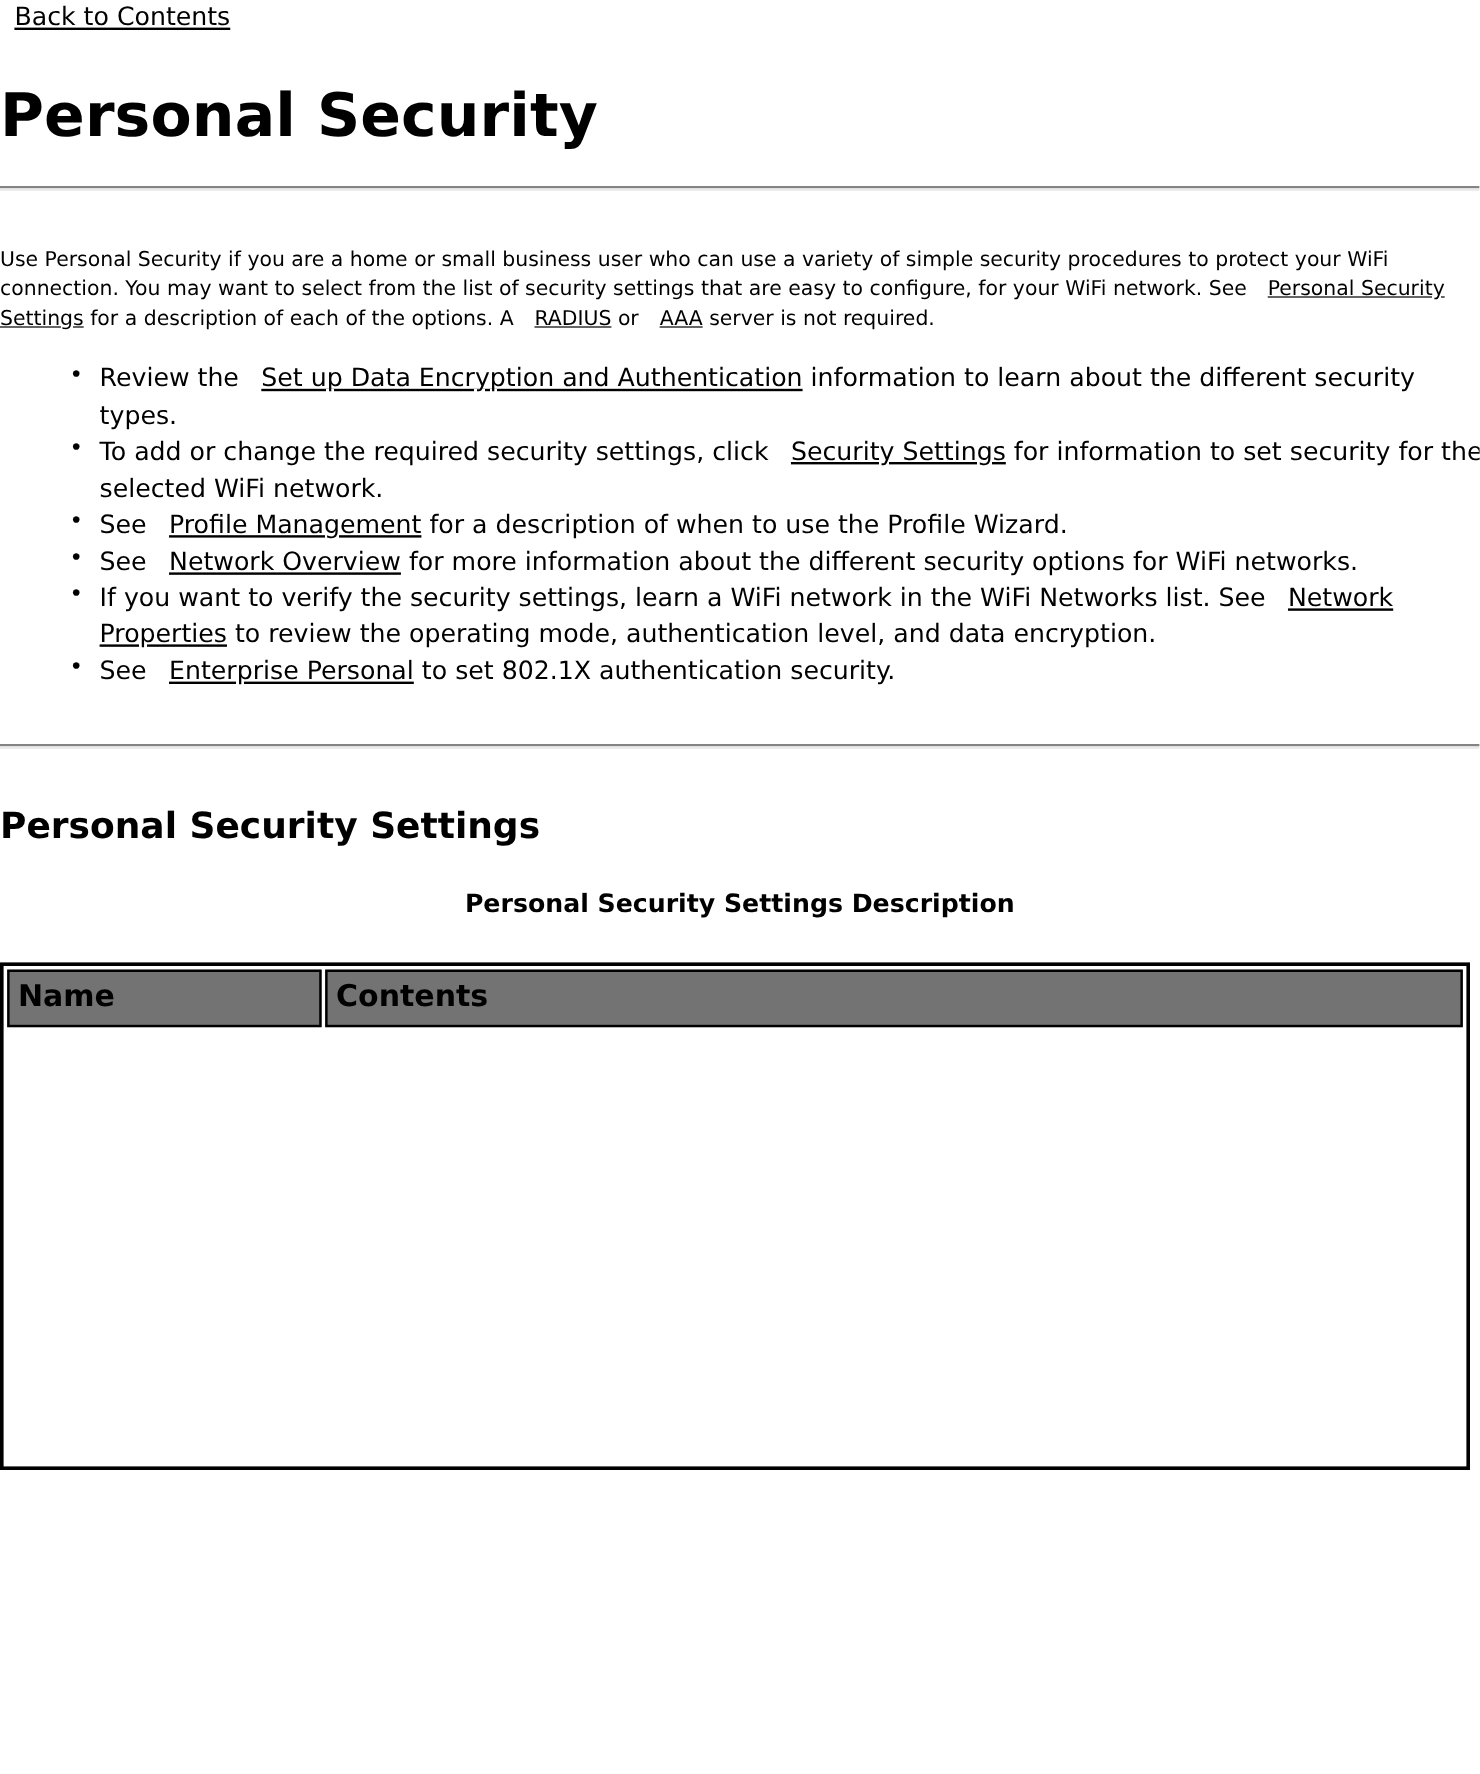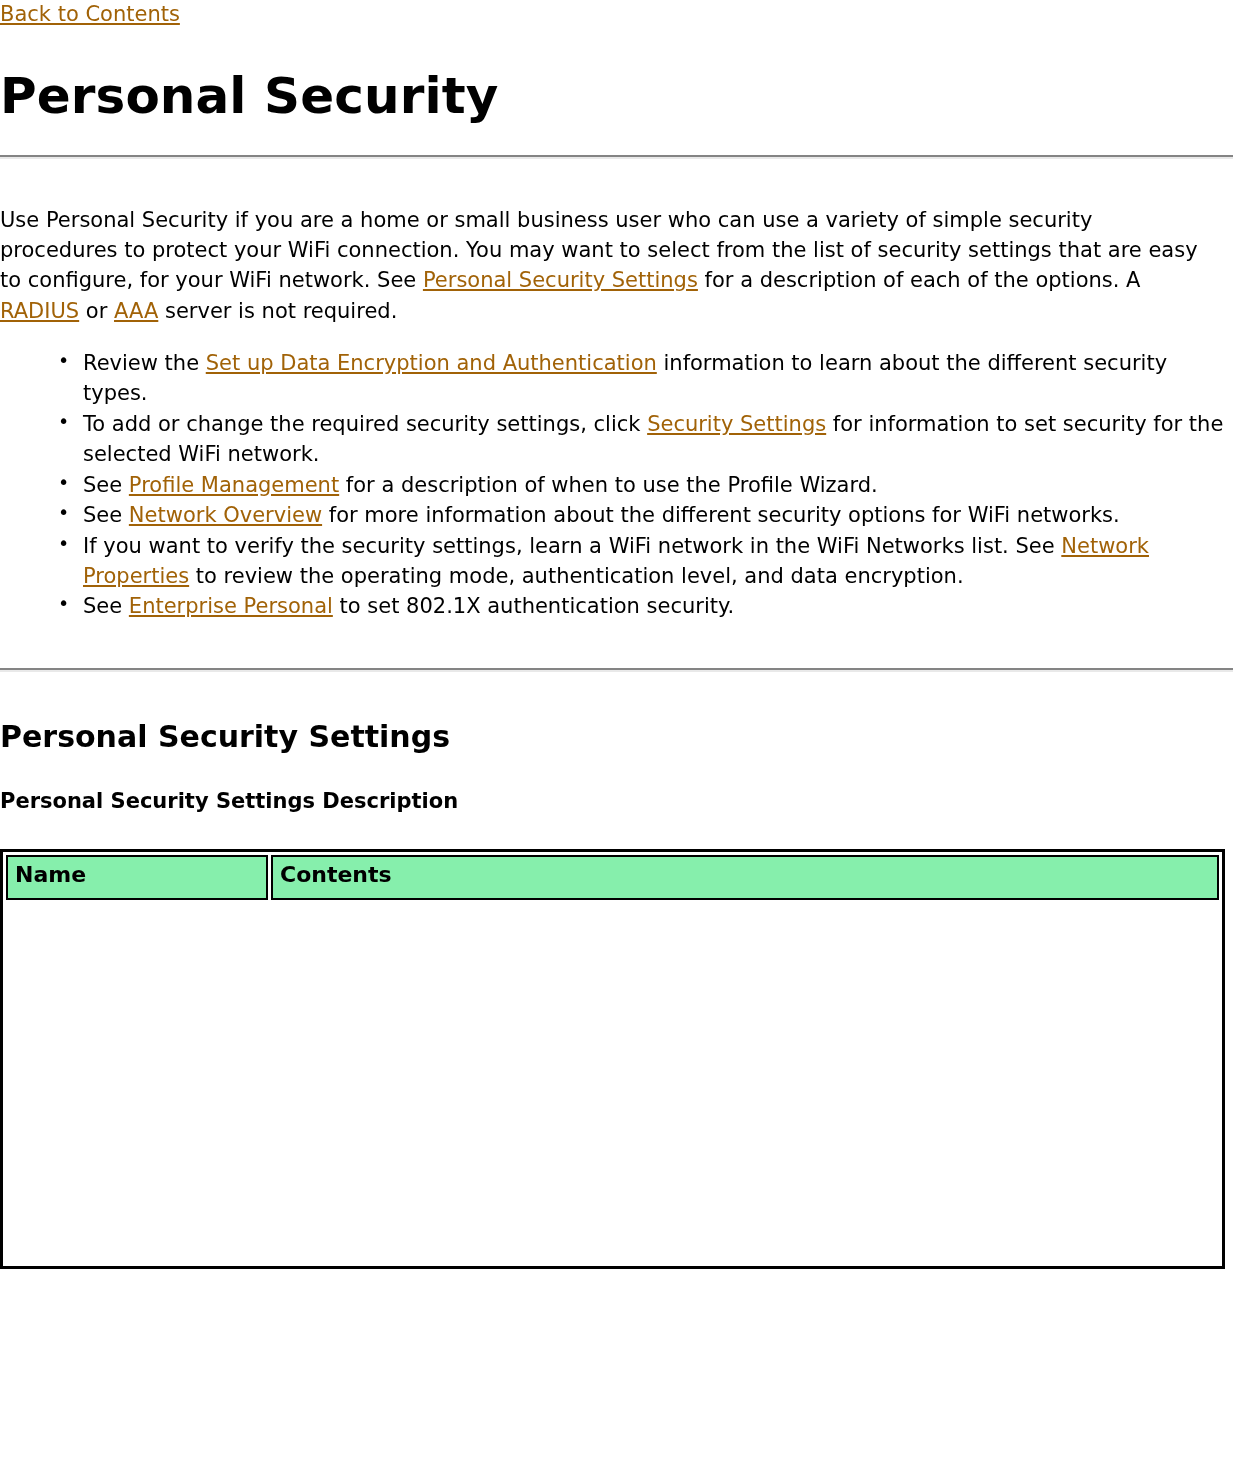--- a/index.html
+++ b/index.html
@@ -14,21 +14,22 @@
     font-family: "DejaVu Sans", "Liberation Sans", sans-serif;
     color: #000000;
     font-size: 21px;
     line-height: 1.42;
   }
   .page {
     padding: 0;
     position: relative;
   }
   a.link {
-    color: #a16207;
+    color: #000000;
+    margin-left: 12px;
   }
   .backlink-row {
     padding: 0 0 0 0;
     margin: 0;
     height: 30px;
     font-size: 21px;
     line-height: 28px;
   }
   h1.page-title {
     font-size: 50px;
@@ -44,21 +45,21 @@
     border-bottom: 2px solid #e9e9e9;
     height: 0;
     margin: 0;
     padding: 0;
     background: transparent;
   }
   .rule-wrap-1 { margin-top: 28px; }
   .intro {
     margin: 0;
     padding: 0;
-    font-size: 21px;
+    font-size: 17px;
     line-height: 1.44;
     width: 1215px;
   }
   .intro-wrap { margin-top: 46px; }
   ul.bullets {
     margin: 22px 0 0 0;
     padding: 0 0 0 58px;
     list-style: none;
     width: 1180px;
   }
@@ -85,41 +86,42 @@
     margin: 47px 0 0 0;
     padding: 0;
     line-height: 1.2;
   }
   .caption {
     font-weight: bold;
     font-size: 21px;
     margin: 33px 0 0 0;
     padding: 0;
     line-height: 1.3;
+    text-align: center;
   }
   .table-wrap {
     margin-top: 34px;
   }
   table.settings-table {
     border-collapse: separate;
     border-spacing: 3px;
     border: 3px solid #000000;
     width: 1225px;
     table-layout: fixed;
     background: #ffffff;
   }
   table.settings-table th {
     border: 2px solid #000000;
     text-align: left;
     vertical-align: top;
     font-weight: bold;
-    font-size: 22px;
+    font-size: 25px;
     padding: 4px 6px 8px 7px;
     line-height: 1.3;
-    background: #86efac;
+    background: #737373;
   }
   table.settings-table col.c-name { width: 262px; }
   .tbody-spacer td {
     border: 0;
     height: 360px;
     padding: 0;
   }
 </style>
 </head>
 <body>

